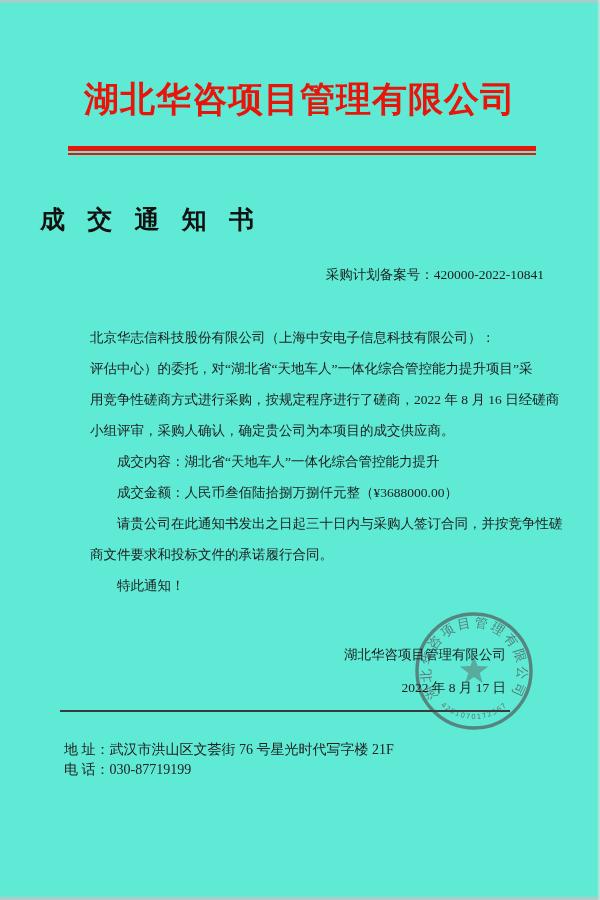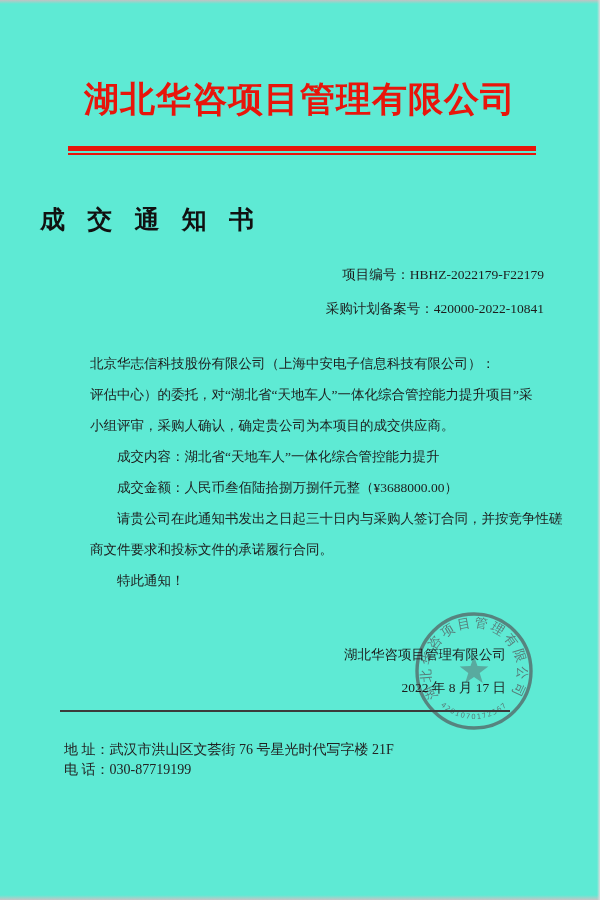--- a/index.html
+++ b/index.html
@@ -32,21 +32,21 @@
     letter-spacing:8px;white-space:nowrap;padding-left:40px;
   }
 
   .meta{
     position:absolute;top:258px;right:56px;
     text-align:right;font-size:13.5px;line-height:34px;white-space:nowrap;
   }
 
   .doc-body{
     position:absolute;top:322px;left:90px;width:462px;
-    font-size:13.5px;line-height:31px;margin-top:26px;
+    font-size:13.5px;line-height:31px;
   }
   .doc-body .line{white-space:nowrap;height:31px;}
   .doc-body .line.indent{padding-left:27px;}
 
   .signature{
     position:absolute;top:638px;right:94px;
     text-align:right;font-size:13.5px;line-height:33px;white-space:nowrap;
   }
 
   .stamp{
@@ -71,27 +71,27 @@
   <div class="letterhead">湖北华咨项目管理有限公司</div>
 
   <div class="red-rule">
     <div class="thick"></div>
     <div class="thin"></div>
   </div>
 
   <h1 class="doc-title">成 交 通 知 书</h1>
 
   <div class="meta">
-    <div><span>项目编号：</span><span>HBHZ-2022179-F22179</span></div>
     <div><span>采购计划备案号：</span><span>420000-2022-10841</span></div>
   </div>
 
   <div class="doc-body">
     <div class="line">北京华志信科技股份有限公司（上海中安电子信息科技有限公司）：</div>
     <div class="line">评估中心）的委托，对“湖北省“天地车人”一体化综合管控能力提升项目”采</div>
+    <div class="line">用竞争性磋商方式进行采购，按规定程序进行了磋商，2022 年 8 月 16 日经磋商</div>
     <div class="line">小组评审，采购人确认，确定贵公司为本项目的成交供应商。</div>
     <div class="line indent">成交内容：湖北省“天地车人”一体化综合管控能力提升</div>
     <div class="line indent">成交金额：人民币叁佰陆拾捌万捌仟元整（¥3688000.00）</div>
     <div class="line indent">请贵公司在此通知书发出之日起三十日内与采购人签订合同，并按竞争性磋</div>
     <div class="line">商文件要求和投标文件的承诺履行合同。</div>
     <div class="line indent">特此通知！</div>
   </div>
 
   <div class="signature">
     <div>湖北华咨项目管理有限公司</div>

